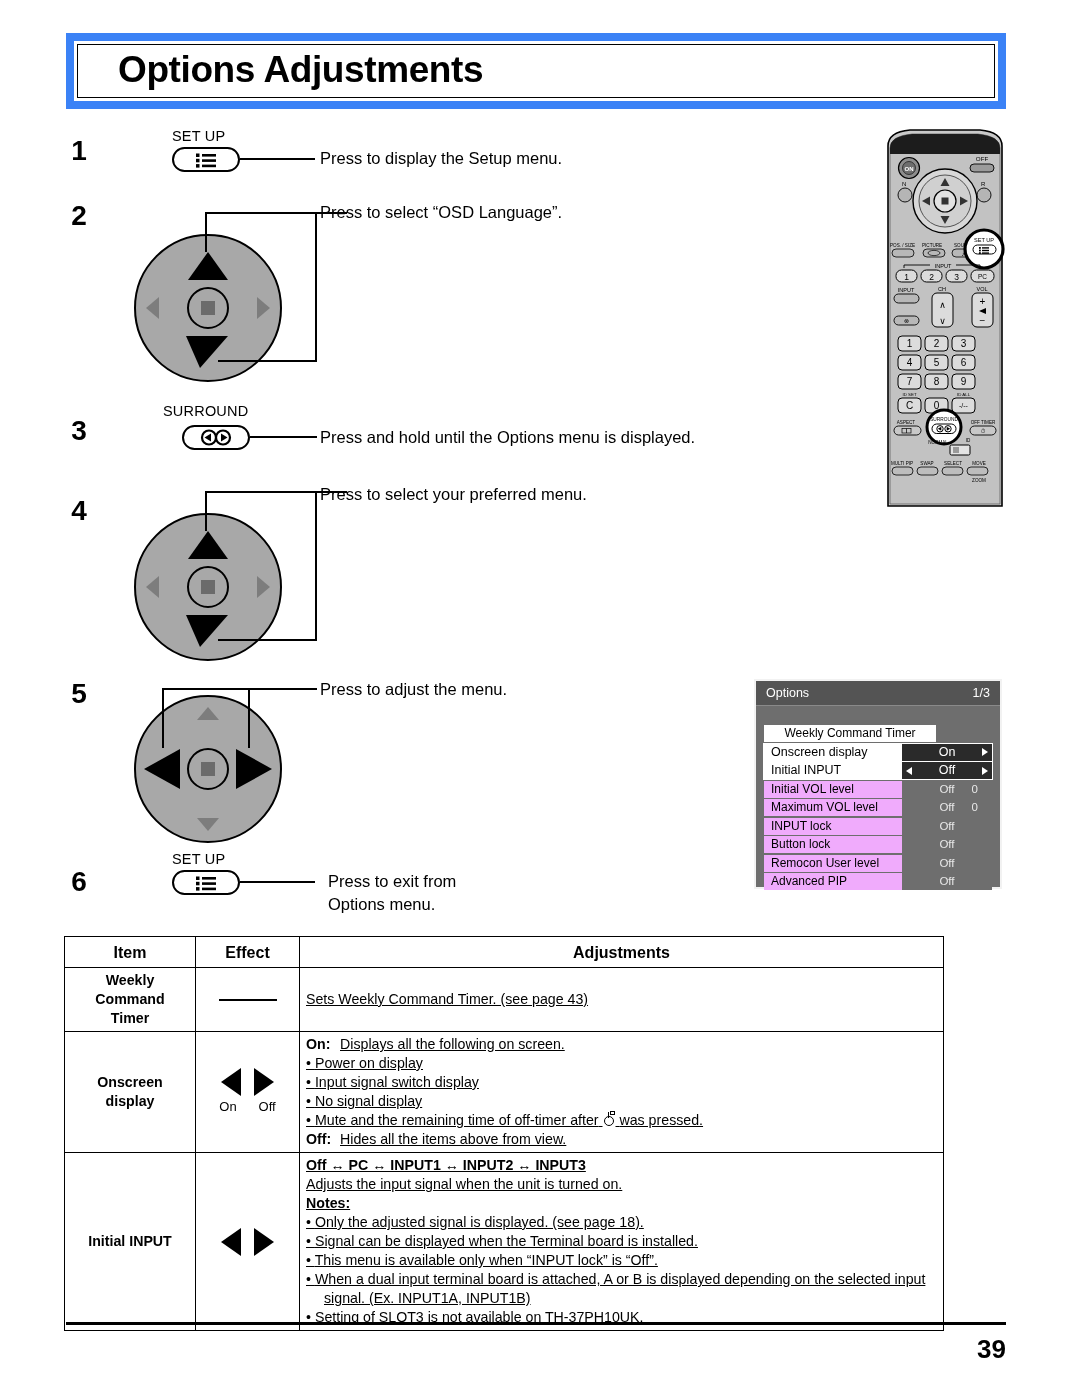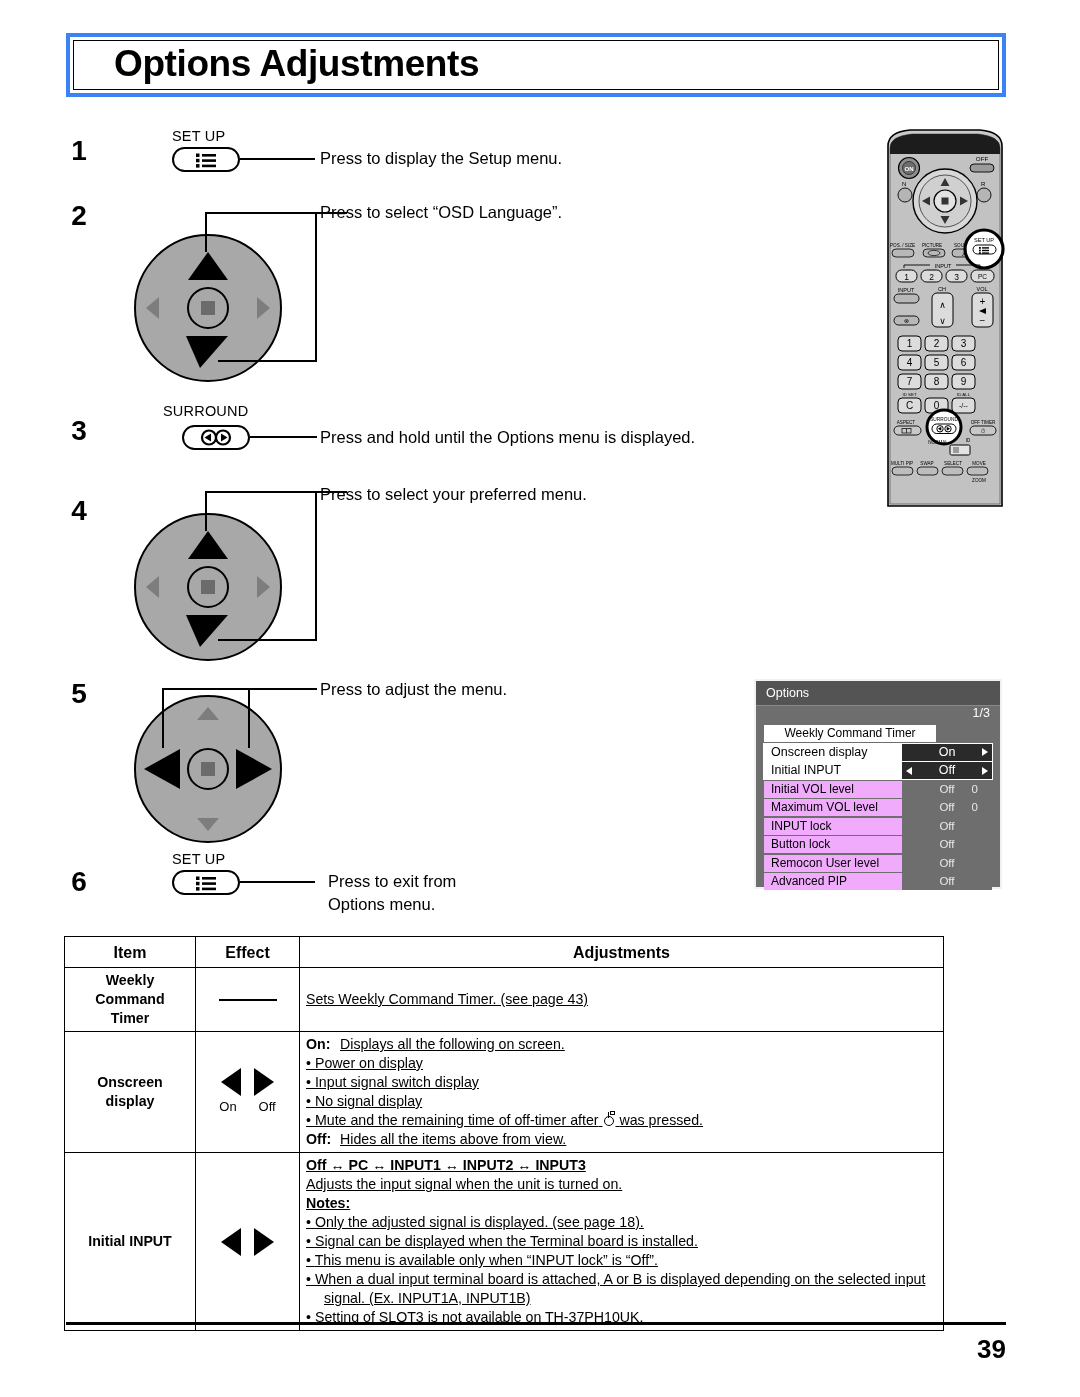--- a/index.html
+++ b/index.html
@@ -15,22 +15,22 @@
     color: #000;
     overflow: hidden;
   }
 
   
   .title-box {
     position: absolute;
     left: 66px;
     top: 33px;
     width: 940px;
-    height: 64px;
-    border: 4px solid #3b82f6;
+    height: 76px;
+    border: 8px solid #3b82f6;
     box-sizing: border-box;
   }
   .title-box .inner {
     position: absolute;
     left: 3px; top: 3px; right: 3px; bottom: 3px;
     border: 1px solid #000;
   }
   .title-text {
     position: absolute;
     left: 44px;
@@ -153,21 +153,20 @@
     background: #545454;
     border-bottom: 1px solid #8a8a8a;
   }
   .osd-title .t-label {
     position: absolute; left: 10px; top: 5px;
     font-size: 12.5px;
   }
   .osd-title .t-page {
     position: absolute; right: 10px; top: 5px;
     font-size: 12.5px;
-    margin-top: 20px;
   }
   .osd-rows {
     position: absolute;
     left: 8px; top: 44px; right: 8px;
   }
   .osd-row {
     position: relative;
     height: 17px;
     margin-bottom: 1.5px;
     display: flex;

